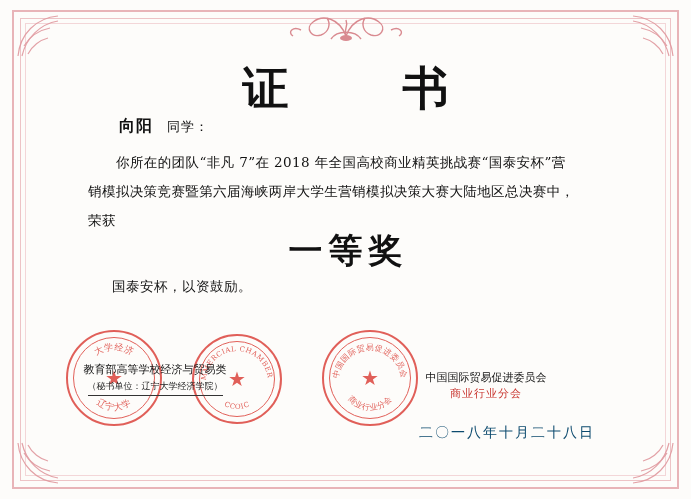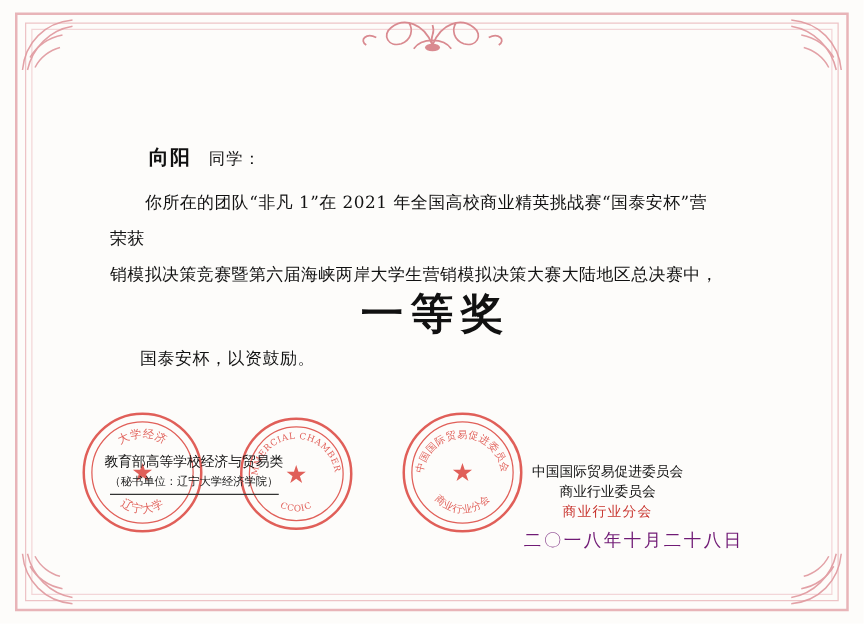--- a/index.html
+++ b/index.html
@@ -211,21 +211,21 @@
   .seal-wrap { position: absolute; left:60px; right:60px; top:0; height:120px; }
 
   
   .date {
     position: absolute;
     right: 96px;
     top: 424px;
     font-family: "DejaVu Serif", serif;
     font-size: 14px;
     letter-spacing: 2px;
-    color: #701a75;
+    color: #0c4a6e;
   }
 </style>
 </head>
 <body>
 
 <div id="certificate">
 
   <div class="border-outer"></div>
   <div class="border-inner"></div>
   <div class="border-hair"></div>
@@ -278,27 +278,28 @@
     <svg width="58" height="48" viewBox="0 0 58 48">
       <g stroke="#e0989e" fill="none" stroke-width="1.2">
         <path d="M4 44 C 6 22, 22 6, 44 4"></path>
         <path d="M8 44 C 12 26, 26 12, 44 9"></path>
         <path d="M10 34 C 16 24, 26 18, 36 16"></path>
         <path d="M14 42 C 18 34, 26 28, 34 26"></path>
       </g>
     </svg>
   </div>
 
+  <div class="title">证　书</div>
 
   <div class="recipient">
     <span class="name">向阳</span><span class="suffix">同学：</span>
   </div>
 
   <div class="para">
-    <span>你所在的团队“非凡 1”在 2021 年全国高校商业精英挑战赛“国泰安杯”营</span><span class="ln2">荣获</span><span class="ln2">销模拟决策竞赛暨第六届海峡两岸大学生营销模拟决策大赛大陆地区总决赛中，</span>
+    <span>你所在的团队“非凡 7”在 2018 年全国高校商业精英挑战赛“国泰安杯”营</span><span class="ln2">销模拟决策竞赛暨第六届海峡两岸大学生营销模拟决策大赛大陆地区总决赛中，</span><span class="ln2">荣获</span>
   </div>
 
   <div class="award">一等奖</div>
 
   <div class="closing">国泰安杯，以资鼓励。</div>
 
   <div class="seal-wrap" style="top:330px;">
     <div class="seal seal1" style="left:6px; top:0px;">
       <div class="seal-inner"></div>
       <svg class="arc-text" viewBox="0 0 92 92">
@@ -339,20 +340,19 @@
     </div>
   </div>
 
   <div class="signatures">
     <div class="sig-col c1">
       <div>教育部高等学校经济与贸易类</div>
       <div class="small"><span class="underline">（秘书单位：辽宁大学经济学院）</span></div>
     </div>
     <div class="sig-col c3">
       <div>中国国际贸易促进委员会</div>
-      <div>商业行业委员会</div>
       <div class="red">商业行业分会</div>
     </div>
   </div>
 
   <div class="date">二〇一八年十月二十八日</div>
 
 </div>
 
 </body></html>

